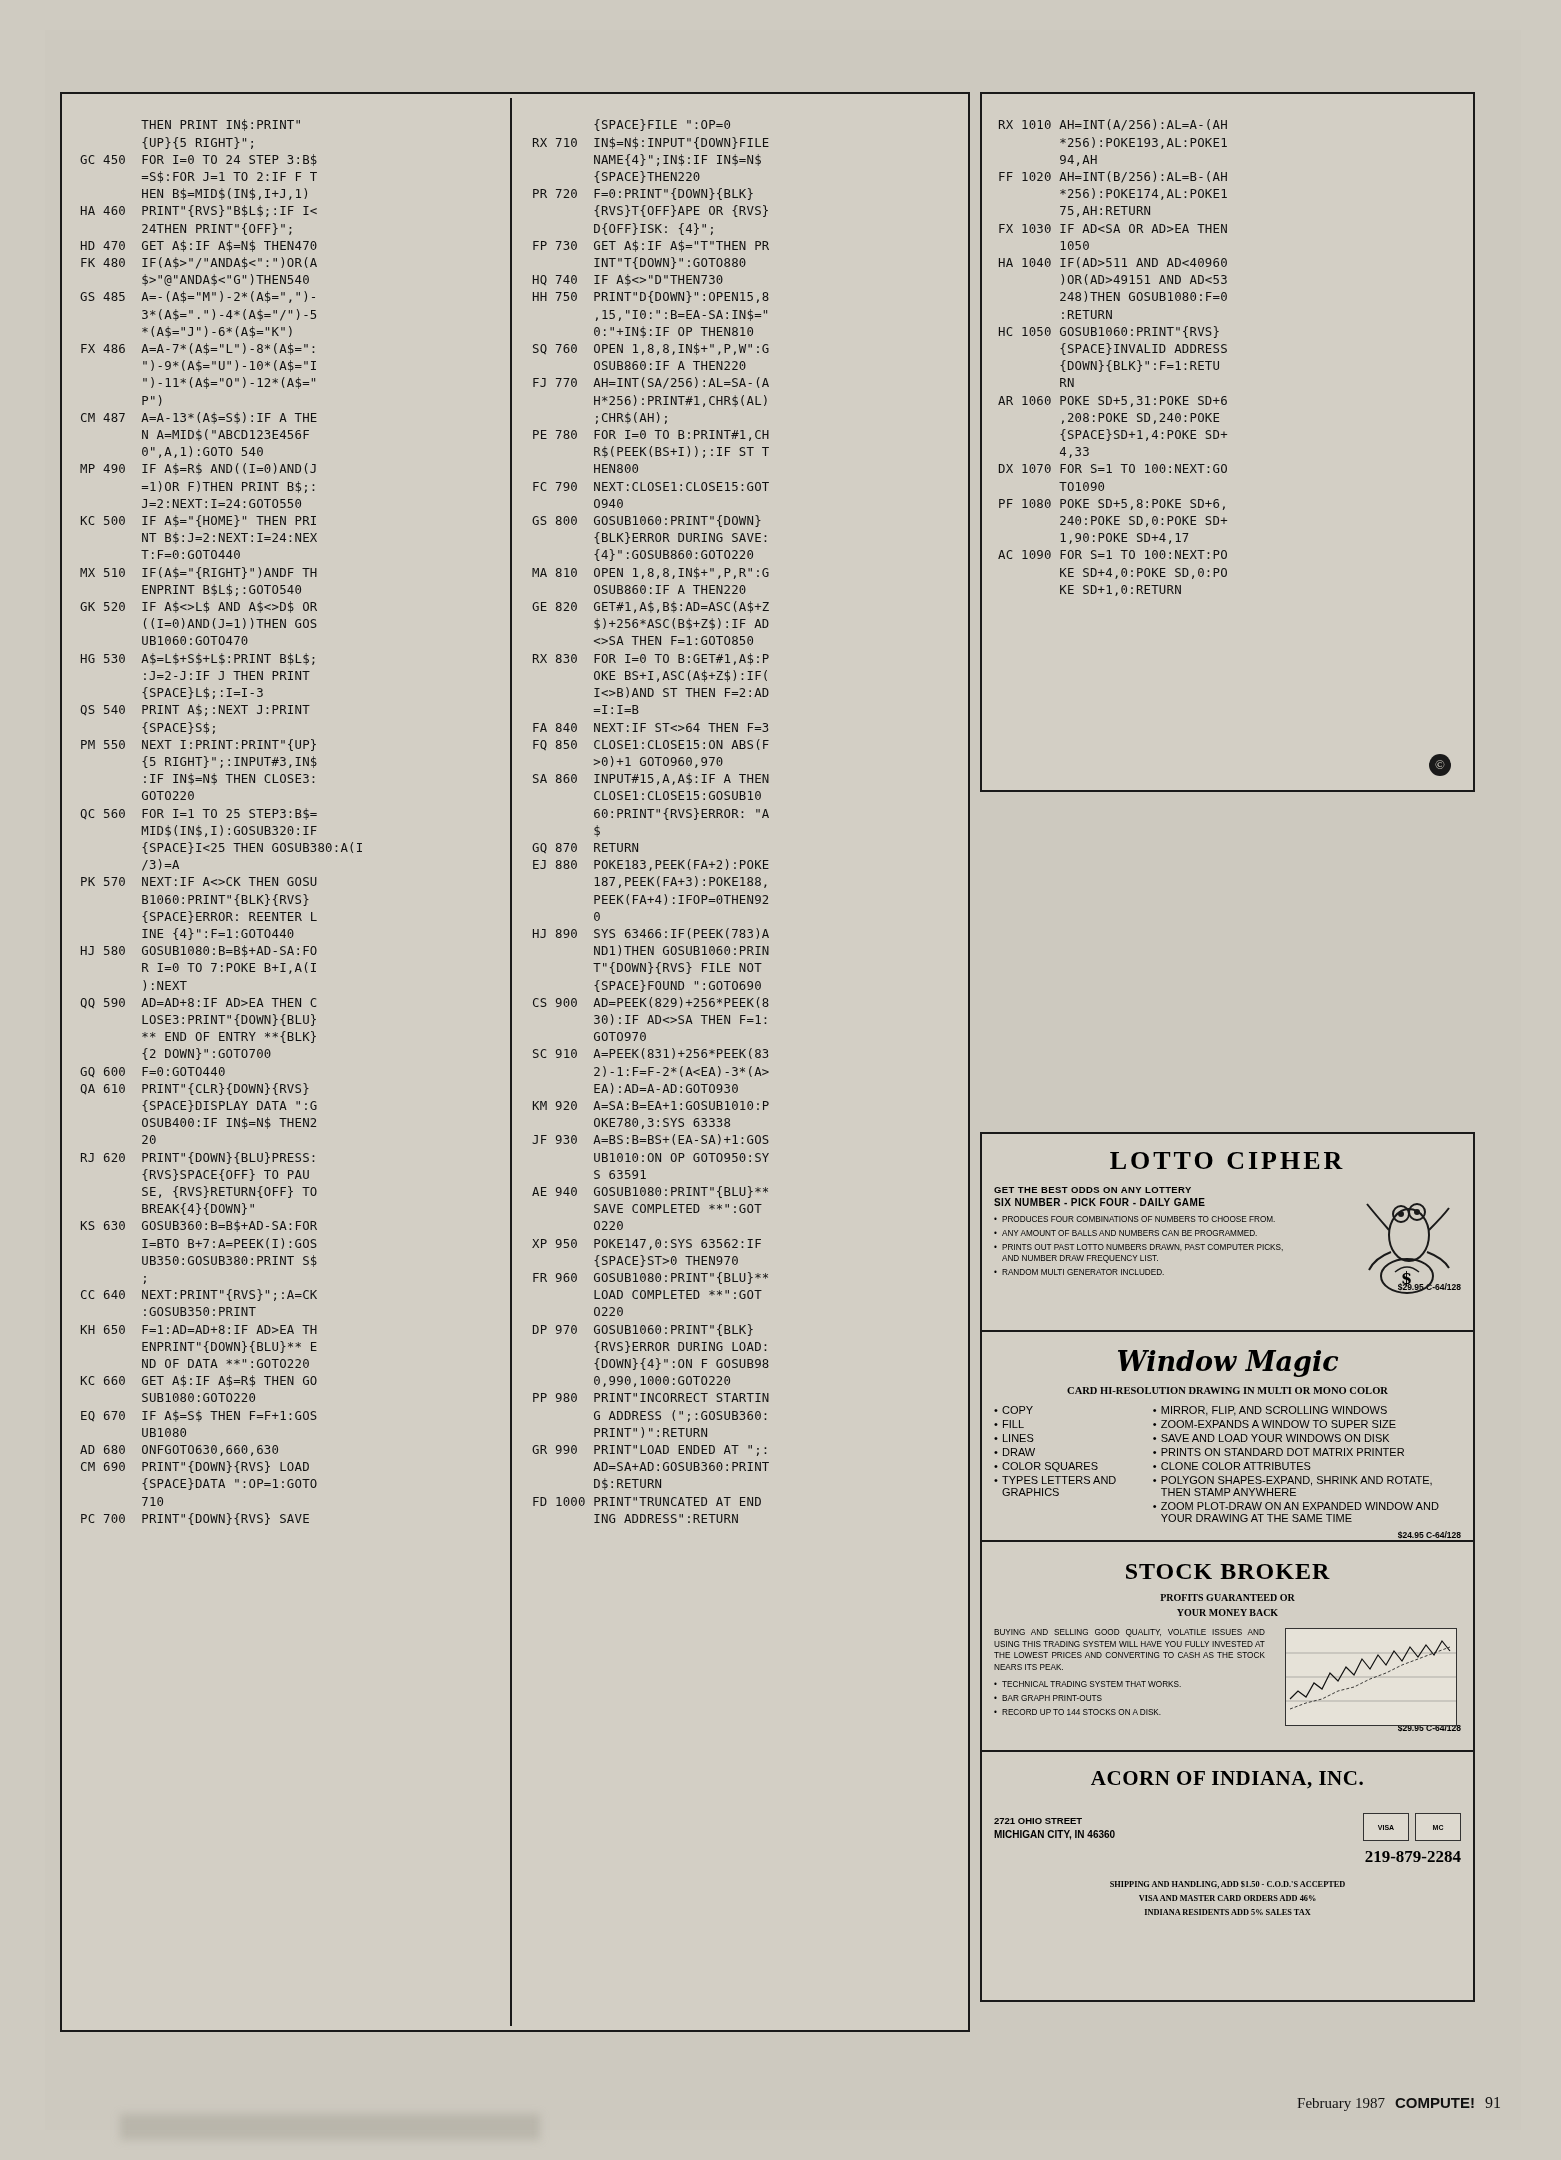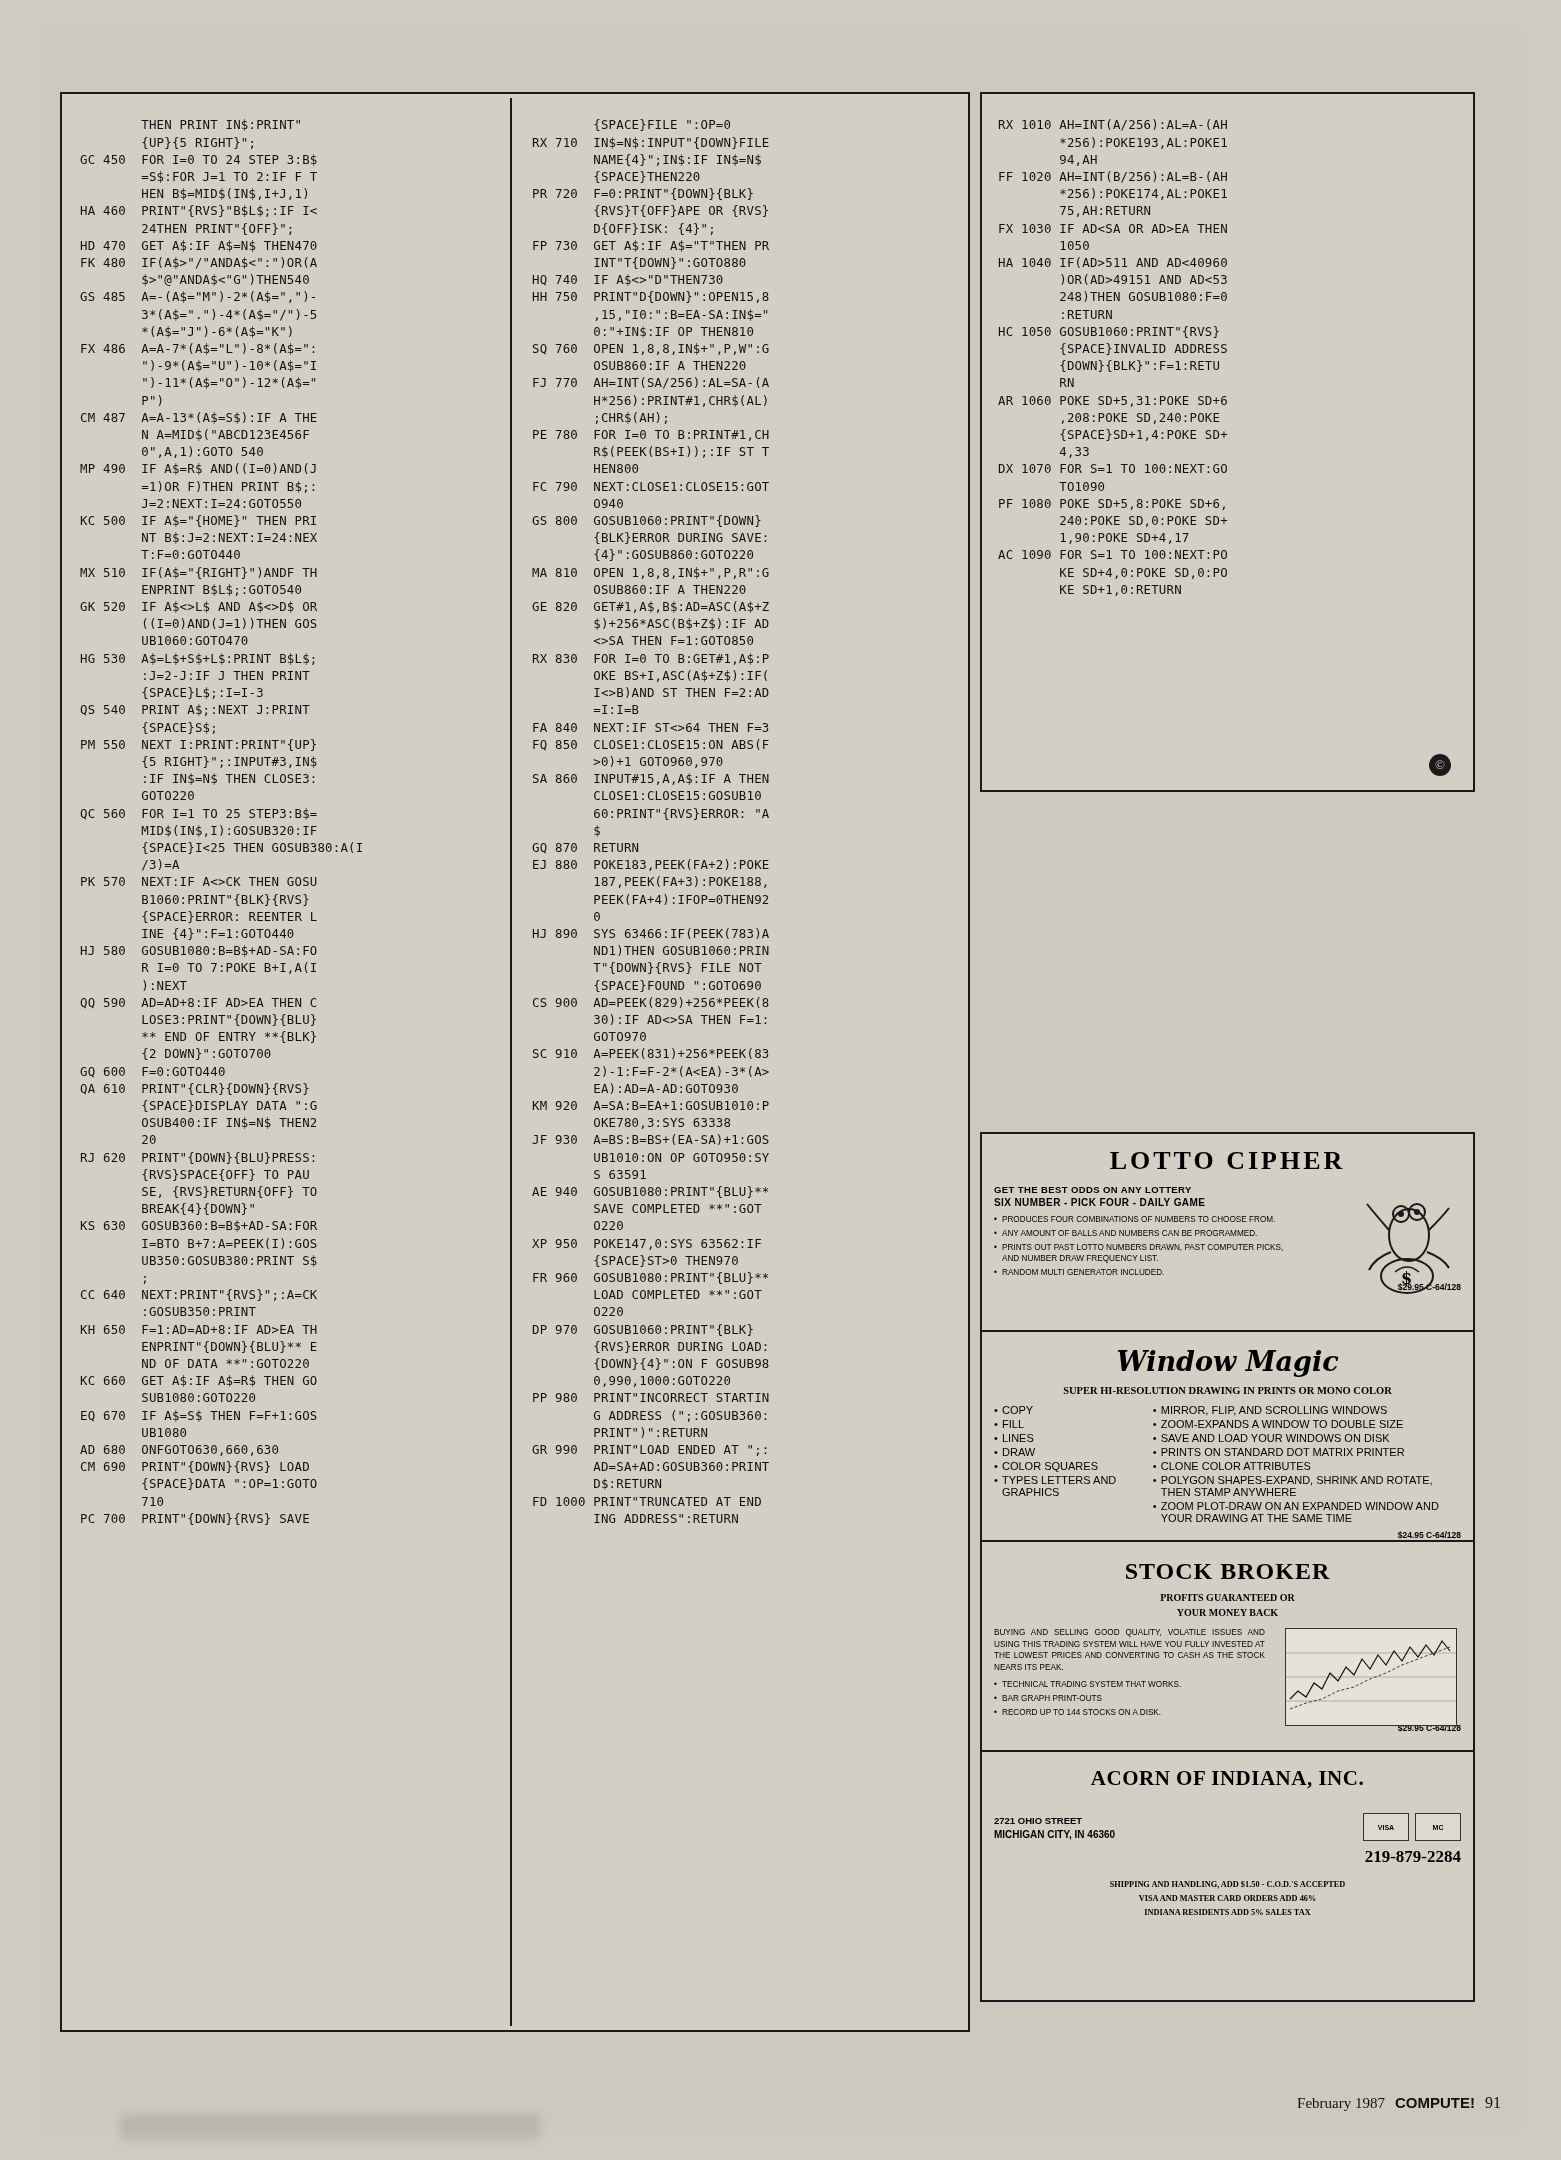--- a/index.html
+++ b/index.html
@@ -337,33 +337,33 @@
         <path d="M40 50 q-14 -16 -22 -26" stroke="#1a1a1a" stroke-width="2" fill="none"></path>
         <path d="M80 50 q14 -14 20 -22" stroke="#1a1a1a" stroke-width="2" fill="none"></path>
         <path d="M42 72 q-16 6 -22 18" stroke="#1a1a1a" stroke-width="2" fill="none"></path>
         <path d="M78 72 q16 6 22 16" stroke="#1a1a1a" stroke-width="2" fill="none"></path>
       </svg>
       <div class="price">$29.95 C-64/128</div>
     </div>
 
     <div class="ad-box" style="height:210px;">
       <div class="wm-title">Window Magic</div>
-      <div class="wm-sub">SUPER HI-RESOLUTION DRAWING IN PRINTS OR MONO COLOR</div>
+      <div class="wm-sub">CARD HI-RESOLUTION DRAWING IN MULTI OR MONO COLOR</div>
       <div class="wm-cols">
         <ul class="wm-left">
           <li>COPY</li>
           <li>FILL</li>
           <li>LINES</li>
           <li>DRAW</li>
           <li>COLOR SQUARES</li>
           <li>TYPES LETTERS AND GRAPHICS</li>
         </ul>
         <ul class="wm-right">
           <li>MIRROR, FLIP, AND SCROLLING WINDOWS</li>
-          <li>ZOOM-EXPANDS A WINDOW TO DOUBLE SIZE</li>
+          <li>ZOOM-EXPANDS A WINDOW TO SUPER SIZE</li>
           <li>SAVE AND LOAD YOUR WINDOWS ON DISK</li>
           <li>PRINTS ON STANDARD DOT MATRIX PRINTER</li>
           <li>CLONE COLOR ATTRIBUTES</li>
           <li>POLYGON SHAPES-EXPAND, SHRINK AND ROTATE, THEN STAMP ANYWHERE</li>
           <li>ZOOM PLOT-DRAW ON AN EXPANDED WINDOW AND YOUR DRAWING AT THE SAME TIME</li>
         </ul>
       </div>
       <div class="price">$24.95 C-64/128</div>
     </div>
 

